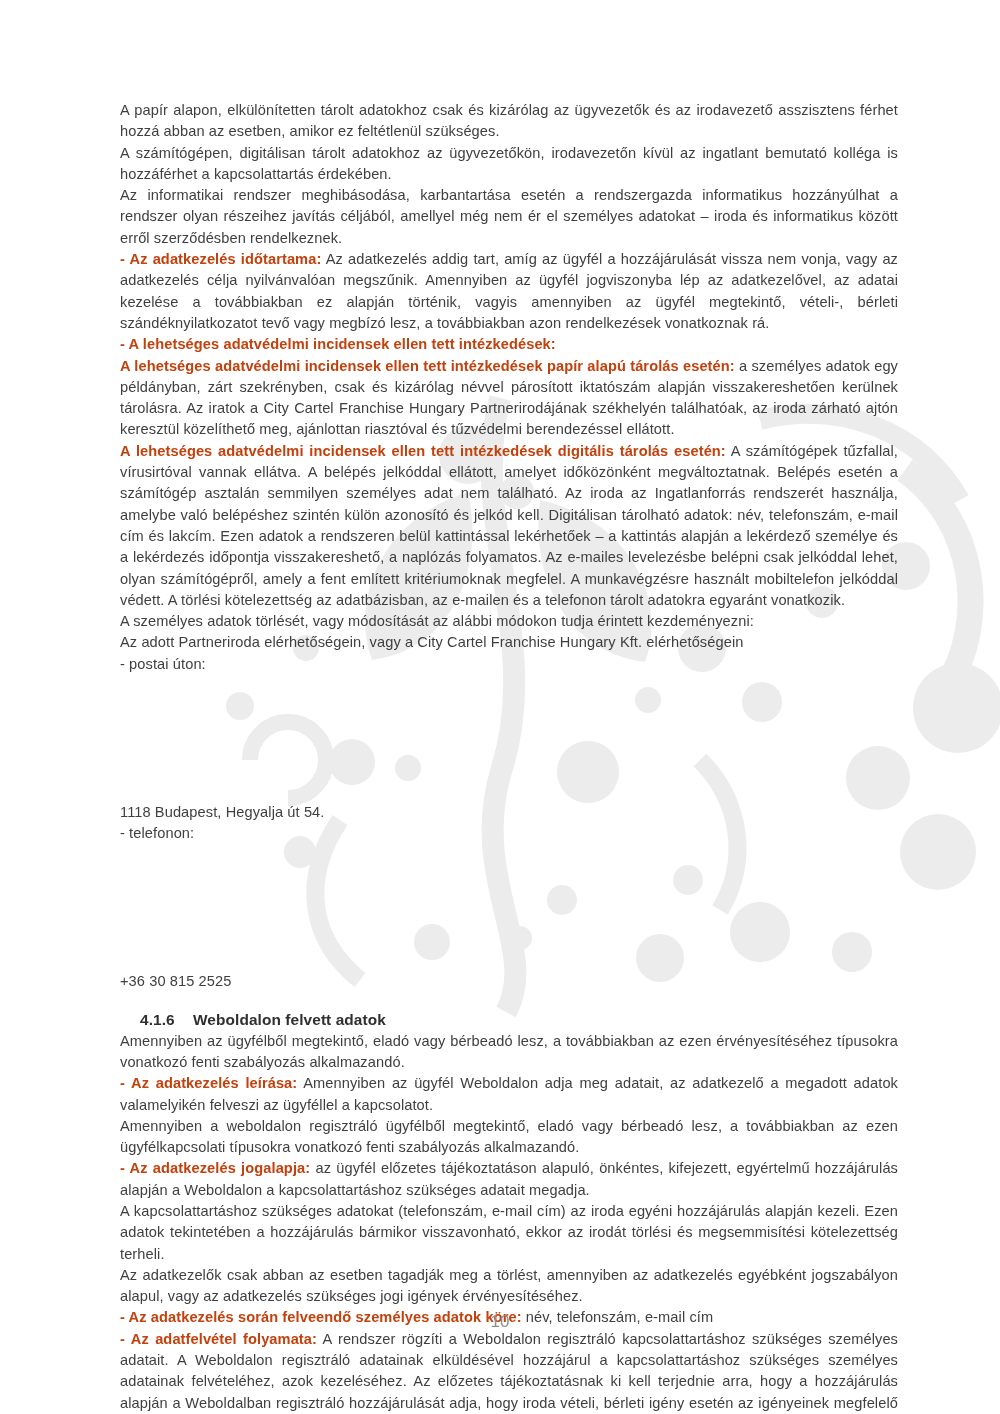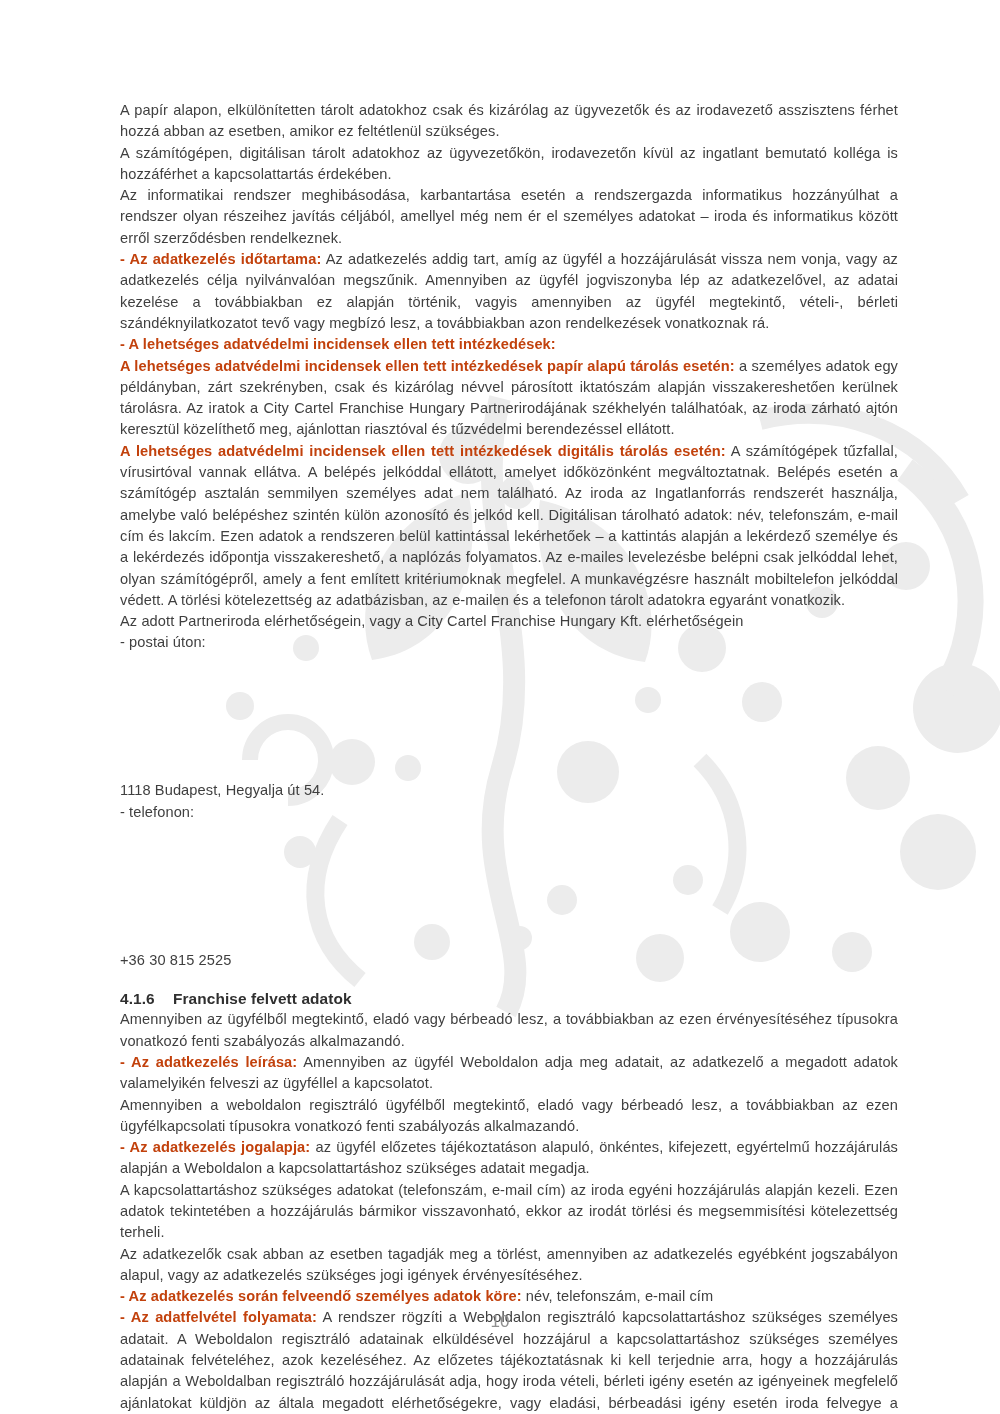--- a/index.html
+++ b/index.html
@@ -35,21 +35,21 @@
   .contact-label { flex: 0 0 148px; width: 148px; }
   .contact-value { flex: 1; }
   .section-heading {
     display: flex;
     margin: 17px 0 0 0;
     font-size: 15.4px;
     font-weight: 700;
     color: #2f2f2f;
     line-height: 21.3px;
   }
-  .sec-num { flex: 0 0 53px; width: 53px; }
+  .sec-num { flex: 0 0 53px; width: 53px; margin-left: 20px; }
   .page-number {
     position: absolute;
     left: 0; right: 0;
     top: 1312px;
     text-align: center;
     font-size: 17px;
     color: #8f8f8f;
     z-index: 1;
   }
 </style>
@@ -98,34 +98,35 @@
 
   <div class="content">
 
     <p class="just"><span>A papír alapon, elkülönítetten tárolt adatokhoz csak és kizárólag az ügyvezetők és az irodavezető asszisztens férhet hozzá abban az esetben, amikor ez feltétlenül szükséges.</span></p>
     <p class="just"><span>A számítógépen, digitálisan tárolt adatokhoz az ügyvezetőkön, irodavezetőn kívül az ingatlant bemutató kolléga is hozzáférhet a kapcsolattartás érdekében.</span></p>
     <p class="just"><span>Az informatikai rendszer meghibásodása, karbantartása esetén a rendszergazda informatikus hozzányúlhat a rendszer olyan részeihez javítás céljából, amellyel még nem ér el személyes adatokat – iroda és informatikus között erről szerződésben rendelkeznek.</span></p>
     <p class="just"><strong>- Az adatkezelés időtartama:</strong><span> Az adatkezelés addig tart, amíg az ügyfél a hozzájárulását vissza nem vonja, vagy az adatkezelés célja nyilvánvalóan megszűnik. Amennyiben az ügyfél jogviszonyba lép az adatkezelővel, az adatai kezelése a továbbiakban ez alapján történik, vagyis amennyiben az ügyfél megtekintő, vételi-, bérleti szándéknyilatkozatot tevő vagy megbízó lesz, a továbbiakban azon rendelkezések vonatkoznak rá.</span></p>
     <p class="just"><strong>- A lehetséges adatvédelmi incidensek ellen tett intézkedések:</strong></p>
     <p class="just"><strong>A lehetséges adatvédelmi incidensek ellen tett intézkedések papír alapú tárolás esetén:</strong><span> a személyes adatok egy példányban, zárt szekrényben, csak és kizárólag névvel párosított iktatószám alapján visszakereshetően kerülnek tárolásra. Az iratok a City Cartel Franchise Hungary Partnerirodájának székhelyén találhatóak, az iroda zárható ajtón keresztül közelíthető meg, ajánlottan riasztóval és tűzvédelmi berendezéssel ellátott.</span></p>
     <p class="just"><strong>A lehetséges adatvédelmi incidensek ellen tett intézkedések digitális tárolás esetén:</strong><span> A számítógépek tűzfallal, vírusirtóval vannak ellátva. A belépés jelkóddal ellátott, amelyet időközönként megváltoztatnak. Belépés esetén a számítógép asztalán semmilyen személyes adat nem található. Az iroda az Ingatlanforrás rendszerét használja, amelybe való belépéshez szintén külön azonosító és jelkód kell. Digitálisan tárolható adatok: név, telefonszám, e-mail cím és lakcím. Ezen adatok a rendszeren belül kattintással lekérhetőek – a kattintás alapján a lekérdező személye és a lekérdezés időpontja visszakereshető, a naplózás folyamatos. Az e-mailes levelezésbe belépni csak jelkóddal lehet, olyan számítógépről, amely a fent említett kritériumoknak megfelel. A munkavégzésre használt mobiltelefon jelkóddal védett. A törlési kötelezettség az adatbázisban, az e-mailen és a telefonon tárolt adatokra egyaránt vonatkozik.</span></p>
+    <p class="just"><span>A személyes adatok törlését, vagy módosítását az alábbi módokon tudja érintett kezdeményezni:</span></p>
     <p class="just"><span>Az adott Partneriroda elérhetőségein, vagy a City Cartel Franchise Hungary Kft. elérhetőségein</span></p>
 
     <div class="contact-row">
       <span class="contact-label">- postai úton:</span>
       <span class="contact-value">1118 Budapest, Hegyalja út 54.</span>
     </div>
     <div class="contact-row">
       <span class="contact-label">- telefonon:</span>
       <span class="contact-value">+36 30 815 2525</span>
     </div>
 
     <h3 class="section-heading">
       <span class="sec-num">4.1.6</span>
-      <span class="sec-title">Franchise felvett adatok</span>
+      <span class="sec-title">Weboldalon felvett adatok</span>
     </h3>
 
     <p class="just"><span>Amennyiben az ügyfélből megtekintő, eladó vagy bérbeadó lesz, a továbbiakban az ezen érvényesítéséhez típusokra vonatkozó fenti szabályozás alkalmazandó.</span></p>
     <p class="just"><strong>- Az adatkezelés leírása:</strong><span> Amennyiben az ügyfél Weboldalon adja meg adatait, az adatkezelő a megadott adatok valamelyikén felveszi az ügyféllel a kapcsolatot.</span></p>
     <p class="just"><span>Amennyiben a weboldalon regisztráló ügyfélből megtekintő, eladó vagy bérbeadó lesz, a továbbiakban az ezen ügyfélkapcsolati típusokra vonatkozó fenti szabályozás alkalmazandó.</span></p>
     <p class="just"><strong>- Az adatkezelés jogalapja:</strong><span> az ügyfél előzetes tájékoztatáson alapuló, önkéntes, kifejezett, egyértelmű hozzájárulás alapján a Weboldalon a kapcsolattartáshoz szükséges adatait megadja.</span></p>
     <p class="just"><span>A kapcsolattartáshoz szükséges adatokat (telefonszám, e-mail cím) az iroda egyéni hozzájárulás alapján kezeli. Ezen adatok tekintetében a hozzájárulás bármikor visszavonható, ekkor az irodát törlési és megsemmisítési kötelezettség terheli.</span></p>
     <p class="just"><span>Az adatkezelők csak abban az esetben tagadják meg a törlést, amennyiben az adatkezelés egyébként jogszabályon alapul, vagy az adatkezelés szükséges jogi igények érvényesítéséhez.</span></p>
     <p class="just"><strong>- Az adatkezelés során felveendő személyes adatok köre:</strong><span> név, telefonszám, e-mail cím</span></p>
     <p class="just"><strong>- Az adatfelvétel folyamata:</strong><span> A rendszer rögzíti a Weboldalon regisztráló kapcsolattartáshoz szükséges személyes adatait. A Weboldalon regisztráló adatainak elküldésével hozzájárul a kapcsolattartáshoz szükséges személyes adatainak felvételéhez, azok kezeléséhez. Az előzetes tájékoztatásnak ki kell terjednie arra, hogy a hozzájárulás alapján a Weboldalban regisztráló hozzájárulását adja, hogy iroda vételi, bérleti igény esetén az igényeinek megfelelő ajánlatokat küldjön az általa megadott elérhetőségekre, vagy eladási, bérbeadási igény esetén iroda felvegye a kapcsolatot a Weboldalon regisztrálóval a megadott elérhetőségek valamelyikén.</span></p>

